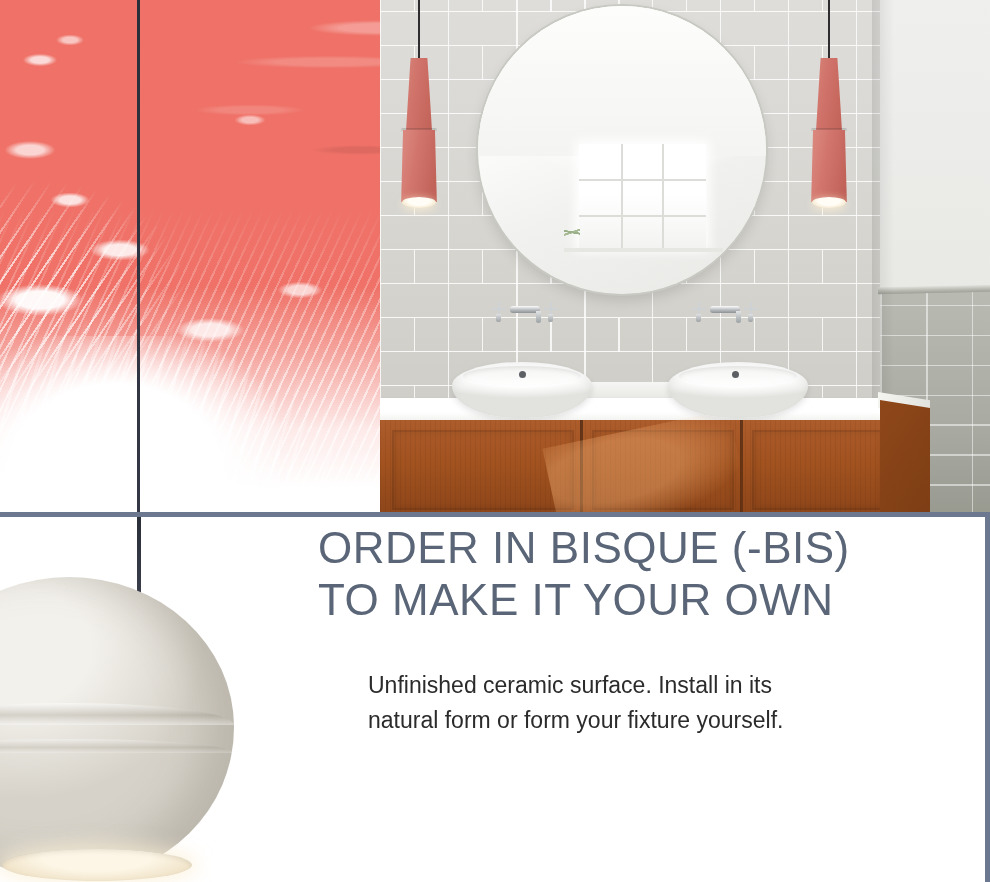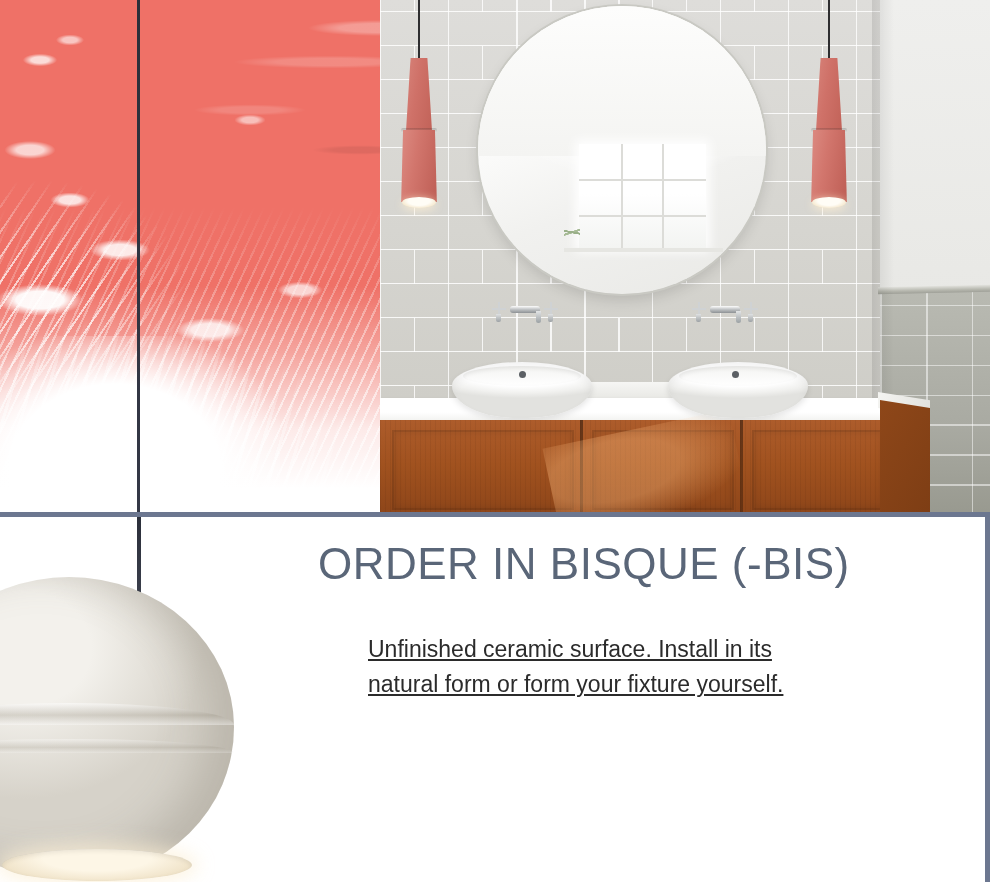--- a/index.html
+++ b/index.html
@@ -321,34 +321,34 @@
   }
   .bisque-rim{
     position:absolute; left:-10px; top:320px; width:214px; height:34px;
     border-radius:50%;
     background:linear-gradient(180deg,#e9e6df,#d7d3c9);
     z-index:-1;
   }
 
   
   .copy{
-    position:absolute; left:318px; top:538px; width:640px;
+    position:absolute; left:318px; top:522px; width:640px;
   }
   .headline{
     color:#5a6678;
     font-size:44px; line-height:52px; font-weight:400;
     letter-spacing:.5px; white-space:nowrap;
   }
   .headline .ln{ display:block; }
   .subcopy{
     margin-top:42px; margin-left:50px;
     color:#2b2b2b;
     font-size:23px; line-height:35px; font-weight:400;
   }
-  .subcopy .ln{ display:block;text-decoration:underline; }
+  .subcopy .ln{ display:block; }
 </style>
 </head>
 <body>
 
 <div class="page">
 
   <div class="paint-panel">
     <div class="paint-body"></div>
     <div class="streaks"></div>
     <div class="streaks2"></div>
@@ -441,20 +441,21 @@
     <div class="bisque-ridge2"></div>
     <div class="bisque-diffuser"></div>
   </div>
 
   <div class="divider-h"></div>
   <div class="divider-v-right"></div>
 
   <div class="copy">
     <div class="headline">
       <span class="ln">ORDER IN BISQUE (-BIS)</span>
+      <span class="ln">TO MAKE IT YOUR OWN</span>
     </div>
     <div class="subcopy">
       <span class="ln">Unfinished ceramic surface. Install in its</span>
       <span class="ln">natural form or form your fixture yourself.</span>
     </div>
   </div>
 
 </div>
 
 </body></html>

